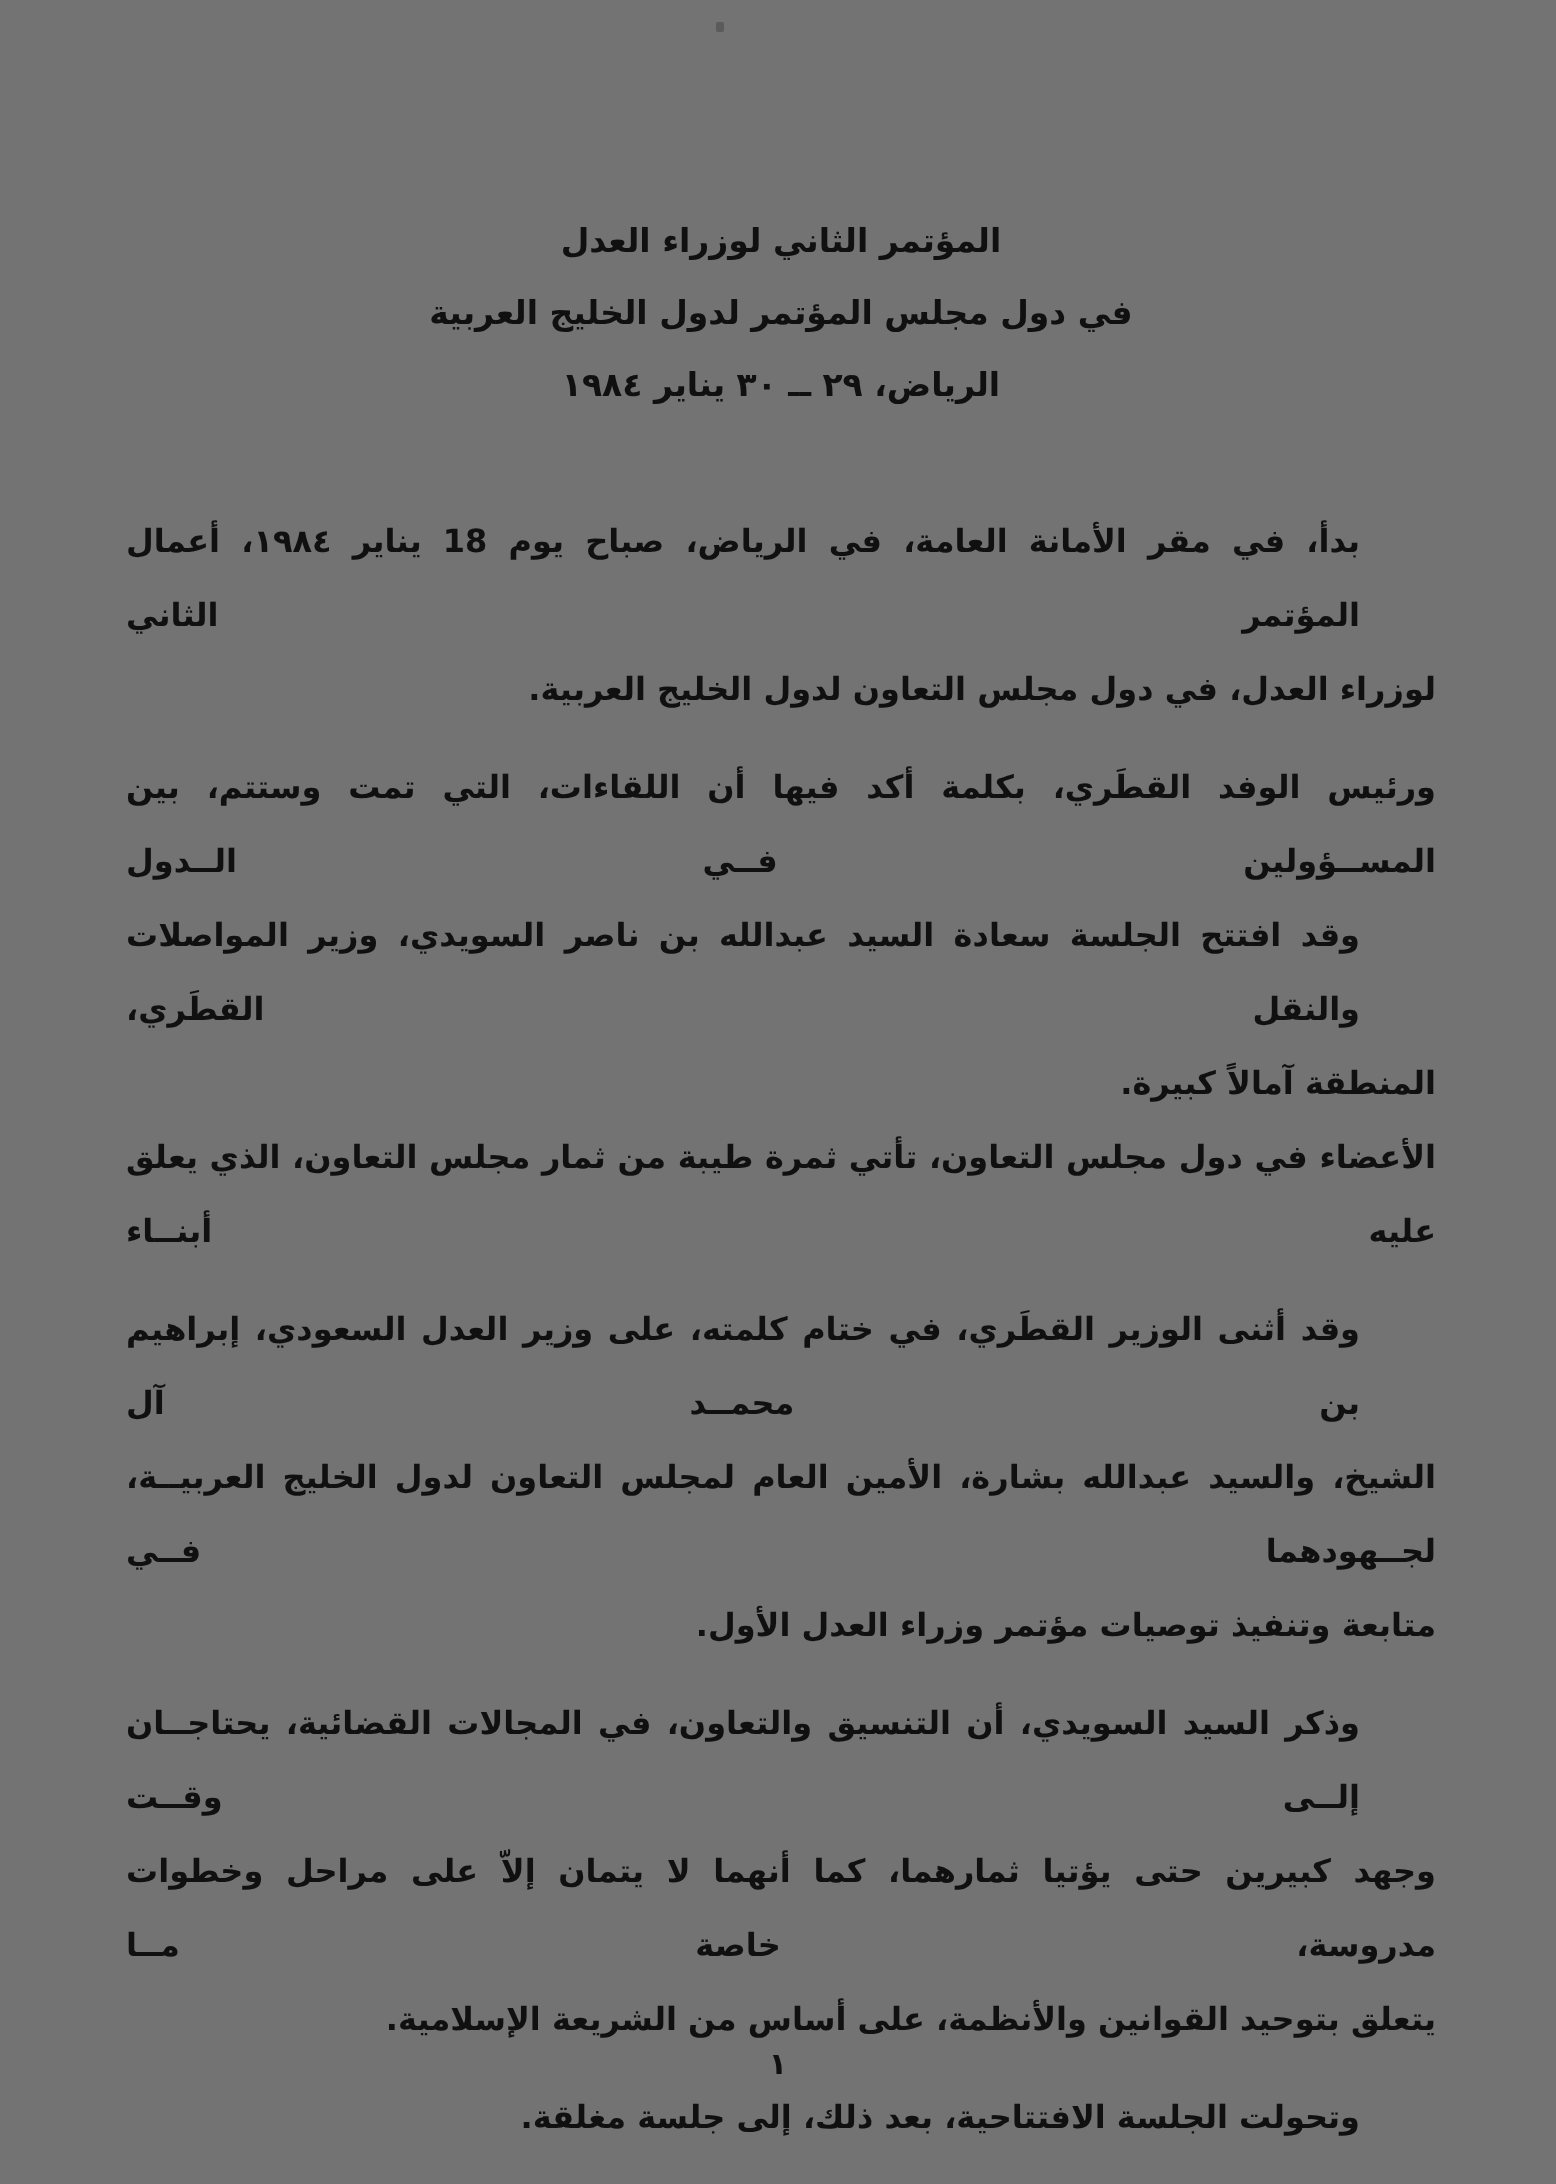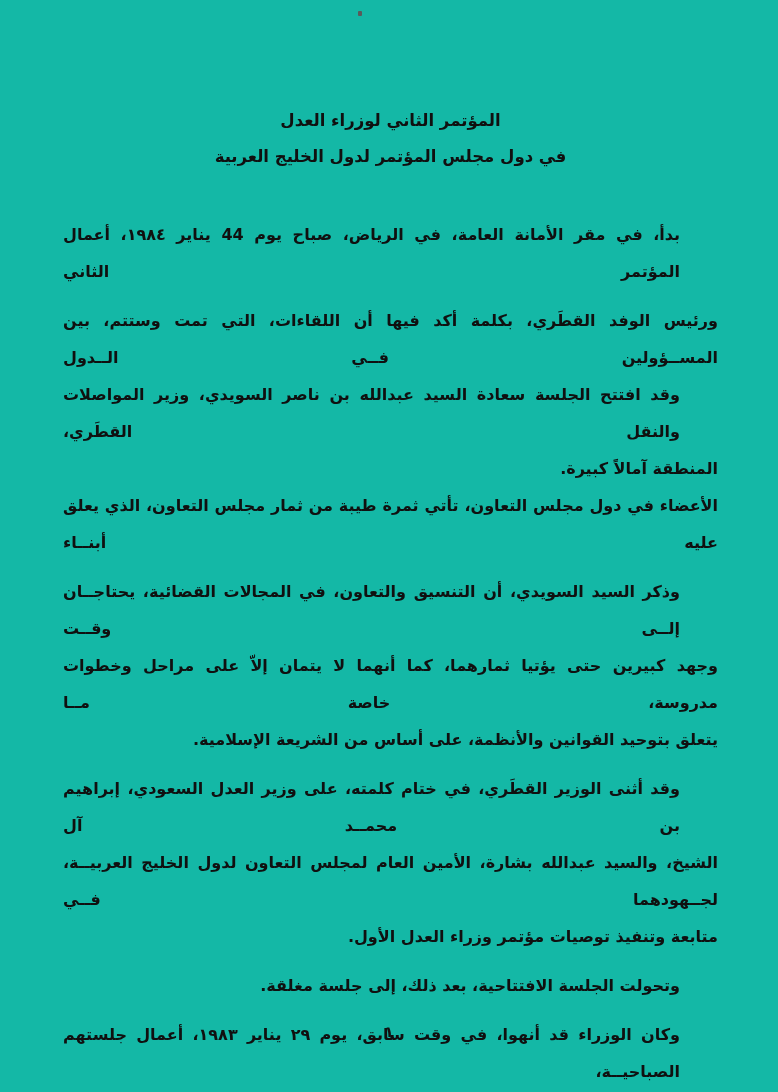--- a/index.html
+++ b/index.html
@@ -5,21 +5,21 @@
   html, body {
     margin: 0;
     padding: 0;
     background: #e8e8e8;
   }
   .page {
     position: relative;
     width: 778px;
     height: 1092px;
     margin: 0 auto;
-    background: #14b8a6;
+    background: #737373;
     overflow: hidden;
     font-family: "DejaVu Sans", sans-serif;
     font-weight: bold;
     color: #101010;
     direction: rtl;
   }
   .speck {
     position: absolute;
     top: 11px;
     left: 358px;
@@ -72,45 +72,47 @@
 </head>
 <body>
 
 <div class="page">
 
   <div class="speck"></div>
 
   <div class="title-block">
     <div class="title-line">المؤتمر الثاني لوزراء العدل</div>
     <div class="title-line">في دول مجلس المؤتمر لدول الخليج العربية</div>
+    <div class="title-line">الرياض، ٢٩ ــ ٣٠ يناير ١٩٨٤</div>
   </div>
 
   <div class="body-text">
 
     <div class="paragraph">
-      <div class="line first">بدأ، في مقر الأمانة العامة، في الرياض، صباح يوم 44 يناير ١٩٨٤، أعمال المؤتمر الثاني</div>
+      <div class="line first">بدأ، في مقر الأمانة العامة، في الرياض، صباح يوم 18 يناير ١٩٨٤، أعمال المؤتمر الثاني</div>
+      <div class="line last">لوزراء العدل، في دول مجلس التعاون لدول الخليج العربية.</div>
     </div>
 
     <div class="paragraph">
       <div class="line">ورئيس الوفد القطَري، بكلمة أكد فيها أن اللقاءات، التي تمت وستتم، بين المســؤولين فــي الــدول</div>
       <div class="line first">وقد افتتح الجلسة سعادة السيد عبدالله بن ناصر السويدي، وزير المواصلات والنقل القطَري،</div>
       <div class="line last">المنطقة آمالاً كبيرة.</div>
       <div class="line">الأعضاء في دول مجلس التعاون، تأتي ثمرة طيبة من ثمار مجلس التعاون، الذي يعلق عليه أبنــاء</div>
     </div>
 
     <div class="paragraph">
+      <div class="line first">وقد أثنى الوزير القطَري، في ختام كلمته، على وزير العدل السعودي، إبراهيم بن محمــد آل</div>
+      <div class="line">الشيخ، والسيد عبدالله بشارة، الأمين العام لمجلس التعاون لدول الخليج العربيــة، لجــهودهما فــي</div>
+      <div class="line last">متابعة وتنفيذ توصيات مؤتمر وزراء العدل الأول.</div>
+    </div>
+
+    <div class="paragraph">
       <div class="line first">وذكر السيد السويدي، أن التنسيق والتعاون، في المجالات القضائية، يحتاجــان إلــى وقــت</div>
       <div class="line">وجهد كبيرين حتى يؤتيا ثمارهما، كما أنهما لا يتمان إلاّ على مراحل وخطوات مدروسة، خاصة مــا</div>
       <div class="line last">يتعلق بتوحيد القوانين والأنظمة، على أساس من الشريعة الإسلامية.</div>
-    </div>
-
-    <div class="paragraph">
-      <div class="line first">وقد أثنى الوزير القطَري، في ختام كلمته، على وزير العدل السعودي، إبراهيم بن محمــد آل</div>
-      <div class="line">الشيخ، والسيد عبدالله بشارة، الأمين العام لمجلس التعاون لدول الخليج العربيــة، لجــهودهما فــي</div>
-      <div class="line last">متابعة وتنفيذ توصيات مؤتمر وزراء العدل الأول.</div>
     </div>
 
     <div class="paragraph">
       <div class="line first last">وتحولت الجلسة الافتتاحية، بعد ذلك، إلى جلسة مغلقة.</div>
     </div>
 
     <div class="paragraph">
       <div class="line first">وكان الوزراء قد أنهوا، في وقت سابق، يوم ٢٩ يناير ١٩٨٣، أعمال جلستهم الصباحيــة،</div>
 
     </div>

